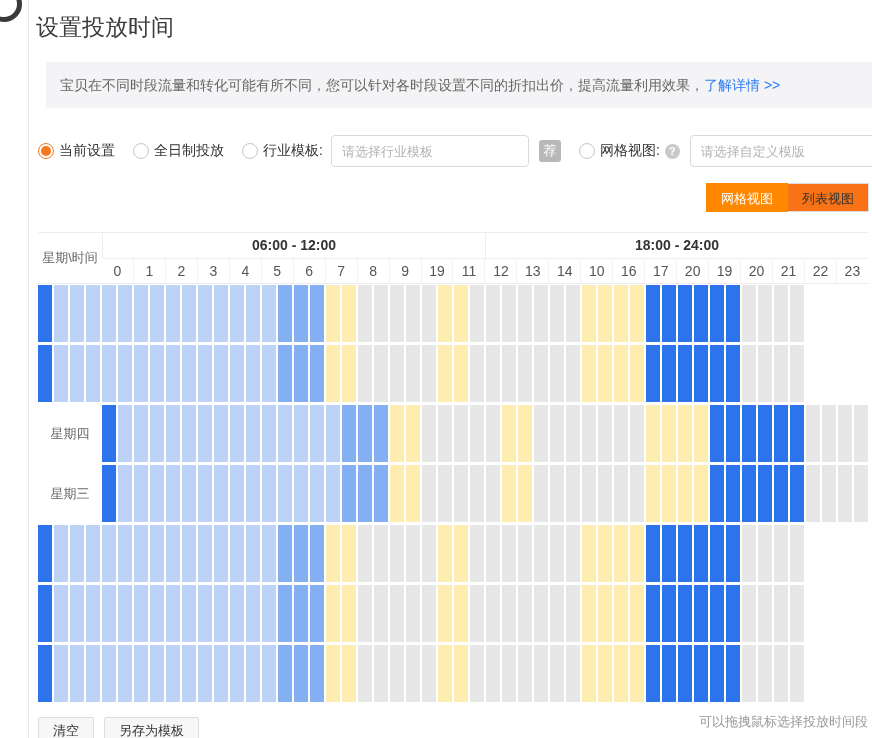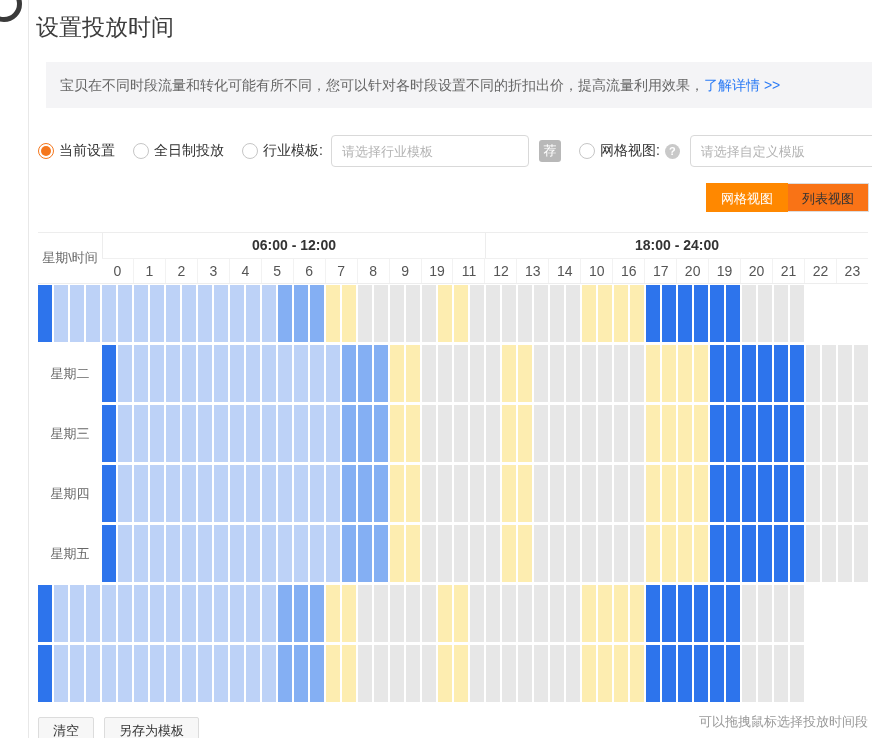--- a/index.html
+++ b/index.html
@@ -169,21 +169,73 @@
           <div class="slot-cell" style="background: rgb(45, 116, 236);"></div>
           <div class="slot-cell" style="background: rgb(45, 116, 236);"></div>
           <div class="slot-cell" style="background: rgb(45, 116, 236);"></div>
           <div class="slot-cell" style="background: rgb(231, 231, 231);"></div>
           <div class="slot-cell" style="background: rgb(231, 231, 231);"></div>
           <div class="slot-cell" style="background: rgb(231, 231, 231);"></div>
           <div class="slot-cell" style="background: rgb(231, 231, 231);"></div>
         </div>
       </div>
       <div class="day-row">
-        <div class="day-label">星期二</div>
+        <div class="slots">
+          <div class="slot-cell" style="background: rgb(45, 116, 236);"></div>
+          <div class="slot-cell" style="background: rgb(189, 210, 247);"></div>
+          <div class="slot-cell" style="background: rgb(189, 210, 247);"></div>
+          <div class="slot-cell" style="background: rgb(189, 210, 247);"></div>
+          <div class="slot-cell" style="background: rgb(189, 210, 247);"></div>
+          <div class="slot-cell" style="background: rgb(189, 210, 247);"></div>
+          <div class="slot-cell" style="background: rgb(189, 210, 247);"></div>
+          <div class="slot-cell" style="background: rgb(189, 210, 247);"></div>
+          <div class="slot-cell" style="background: rgb(189, 210, 247);"></div>
+          <div class="slot-cell" style="background: rgb(189, 210, 247);"></div>
+          <div class="slot-cell" style="background: rgb(189, 210, 247);"></div>
+          <div class="slot-cell" style="background: rgb(189, 210, 247);"></div>
+          <div class="slot-cell" style="background: rgb(189, 210, 247);"></div>
+          <div class="slot-cell" style="background: rgb(189, 210, 247);"></div>
+          <div class="slot-cell" style="background: rgb(189, 210, 247);"></div>
+          <div class="slot-cell" style="background: rgb(132, 175, 243);"></div>
+          <div class="slot-cell" style="background: rgb(132, 175, 243);"></div>
+          <div class="slot-cell" style="background: rgb(132, 175, 243);"></div>
+          <div class="slot-cell" style="background: rgb(253, 237, 176);"></div>
+          <div class="slot-cell" style="background: rgb(253, 237, 176);"></div>
+          <div class="slot-cell" style="background: rgb(231, 231, 231);"></div>
+          <div class="slot-cell" style="background: rgb(231, 231, 231);"></div>
+          <div class="slot-cell" style="background: rgb(231, 231, 231);"></div>
+          <div class="slot-cell" style="background: rgb(231, 231, 231);"></div>
+          <div class="slot-cell" style="background: rgb(231, 231, 231);"></div>
+          <div class="slot-cell" style="background: rgb(253, 237, 176);"></div>
+          <div class="slot-cell" style="background: rgb(253, 237, 176);"></div>
+          <div class="slot-cell" style="background: rgb(231, 231, 231);"></div>
+          <div class="slot-cell" style="background: rgb(231, 231, 231);"></div>
+          <div class="slot-cell" style="background: rgb(231, 231, 231);"></div>
+          <div class="slot-cell" style="background: rgb(231, 231, 231);"></div>
+          <div class="slot-cell" style="background: rgb(231, 231, 231);"></div>
+          <div class="slot-cell" style="background: rgb(231, 231, 231);"></div>
+          <div class="slot-cell" style="background: rgb(231, 231, 231);"></div>
+          <div class="slot-cell" style="background: rgb(253, 237, 176);"></div>
+          <div class="slot-cell" style="background: rgb(253, 237, 176);"></div>
+          <div class="slot-cell" style="background: rgb(253, 237, 176);"></div>
+          <div class="slot-cell" style="background: rgb(253, 237, 176);"></div>
+          <div class="slot-cell" style="background: rgb(45, 116, 236);"></div>
+          <div class="slot-cell" style="background: rgb(45, 116, 236);"></div>
+          <div class="slot-cell" style="background: rgb(45, 116, 236);"></div>
+          <div class="slot-cell" style="background: rgb(45, 116, 236);"></div>
+          <div class="slot-cell" style="background: rgb(45, 116, 236);"></div>
+          <div class="slot-cell" style="background: rgb(45, 116, 236);"></div>
+          <div class="slot-cell" style="background: rgb(231, 231, 231);"></div>
+          <div class="slot-cell" style="background: rgb(231, 231, 231);"></div>
+          <div class="slot-cell" style="background: rgb(231, 231, 231);"></div>
+          <div class="slot-cell" style="background: rgb(231, 231, 231);"></div>
+        </div>
+      </div>
+      <div class="day-row">
+        <div class="day-label">星期四</div>
         <div class="slots">
           <div class="slot-cell" style="background: rgb(45, 116, 236);"></div>
           <div class="slot-cell" style="background: rgb(189, 210, 247);"></div>
           <div class="slot-cell" style="background: rgb(189, 210, 247);"></div>
           <div class="slot-cell" style="background: rgb(189, 210, 247);"></div>
           <div class="slot-cell" style="background: rgb(189, 210, 247);"></div>
           <div class="slot-cell" style="background: rgb(189, 210, 247);"></div>
           <div class="slot-cell" style="background: rgb(189, 210, 247);"></div>
           <div class="slot-cell" style="background: rgb(189, 210, 247);"></div>
           <div class="slot-cell" style="background: rgb(189, 210, 247);"></div>
@@ -275,74 +327,20 @@
           <div class="slot-cell" style="background: rgb(45, 116, 236);"></div>
           <div class="slot-cell" style="background: rgb(45, 116, 236);"></div>
           <div class="slot-cell" style="background: rgb(45, 116, 236);"></div>
           <div class="slot-cell" style="background: rgb(231, 231, 231);"></div>
           <div class="slot-cell" style="background: rgb(231, 231, 231);"></div>
           <div class="slot-cell" style="background: rgb(231, 231, 231);"></div>
           <div class="slot-cell" style="background: rgb(231, 231, 231);"></div>
         </div>
       </div>
       <div class="day-row">
-        <div class="day-label">星期四</div>
-        <div class="slots">
-          <div class="slot-cell" style="background: rgb(45, 116, 236);"></div>
-          <div class="slot-cell" style="background: rgb(189, 210, 247);"></div>
-          <div class="slot-cell" style="background: rgb(189, 210, 247);"></div>
-          <div class="slot-cell" style="background: rgb(189, 210, 247);"></div>
-          <div class="slot-cell" style="background: rgb(189, 210, 247);"></div>
-          <div class="slot-cell" style="background: rgb(189, 210, 247);"></div>
-          <div class="slot-cell" style="background: rgb(189, 210, 247);"></div>
-          <div class="slot-cell" style="background: rgb(189, 210, 247);"></div>
-          <div class="slot-cell" style="background: rgb(189, 210, 247);"></div>
-          <div class="slot-cell" style="background: rgb(189, 210, 247);"></div>
-          <div class="slot-cell" style="background: rgb(189, 210, 247);"></div>
-          <div class="slot-cell" style="background: rgb(189, 210, 247);"></div>
-          <div class="slot-cell" style="background: rgb(189, 210, 247);"></div>
-          <div class="slot-cell" style="background: rgb(189, 210, 247);"></div>
-          <div class="slot-cell" style="background: rgb(189, 210, 247);"></div>
-          <div class="slot-cell" style="background: rgb(132, 175, 243);"></div>
-          <div class="slot-cell" style="background: rgb(132, 175, 243);"></div>
-          <div class="slot-cell" style="background: rgb(132, 175, 243);"></div>
-          <div class="slot-cell" style="background: rgb(253, 237, 176);"></div>
-          <div class="slot-cell" style="background: rgb(253, 237, 176);"></div>
-          <div class="slot-cell" style="background: rgb(231, 231, 231);"></div>
-          <div class="slot-cell" style="background: rgb(231, 231, 231);"></div>
-          <div class="slot-cell" style="background: rgb(231, 231, 231);"></div>
-          <div class="slot-cell" style="background: rgb(231, 231, 231);"></div>
-          <div class="slot-cell" style="background: rgb(231, 231, 231);"></div>
-          <div class="slot-cell" style="background: rgb(253, 237, 176);"></div>
-          <div class="slot-cell" style="background: rgb(253, 237, 176);"></div>
-          <div class="slot-cell" style="background: rgb(231, 231, 231);"></div>
-          <div class="slot-cell" style="background: rgb(231, 231, 231);"></div>
-          <div class="slot-cell" style="background: rgb(231, 231, 231);"></div>
-          <div class="slot-cell" style="background: rgb(231, 231, 231);"></div>
-          <div class="slot-cell" style="background: rgb(231, 231, 231);"></div>
-          <div class="slot-cell" style="background: rgb(231, 231, 231);"></div>
-          <div class="slot-cell" style="background: rgb(231, 231, 231);"></div>
-          <div class="slot-cell" style="background: rgb(253, 237, 176);"></div>
-          <div class="slot-cell" style="background: rgb(253, 237, 176);"></div>
-          <div class="slot-cell" style="background: rgb(253, 237, 176);"></div>
-          <div class="slot-cell" style="background: rgb(253, 237, 176);"></div>
-          <div class="slot-cell" style="background: rgb(45, 116, 236);"></div>
-          <div class="slot-cell" style="background: rgb(45, 116, 236);"></div>
-          <div class="slot-cell" style="background: rgb(45, 116, 236);"></div>
-          <div class="slot-cell" style="background: rgb(45, 116, 236);"></div>
-          <div class="slot-cell" style="background: rgb(45, 116, 236);"></div>
-          <div class="slot-cell" style="background: rgb(45, 116, 236);"></div>
-          <div class="slot-cell" style="background: rgb(231, 231, 231);"></div>
-          <div class="slot-cell" style="background: rgb(231, 231, 231);"></div>
-          <div class="slot-cell" style="background: rgb(231, 231, 231);"></div>
-          <div class="slot-cell" style="background: rgb(231, 231, 231);"></div>
-        </div>
-      </div>
-      <div class="day-row">
-        <div class="day-label">星期五</div>
         <div class="slots">
           <div class="slot-cell" style="background: rgb(45, 116, 236);"></div>
           <div class="slot-cell" style="background: rgb(189, 210, 247);"></div>
           <div class="slot-cell" style="background: rgb(189, 210, 247);"></div>
           <div class="slot-cell" style="background: rgb(189, 210, 247);"></div>
           <div class="slot-cell" style="background: rgb(189, 210, 247);"></div>
           <div class="slot-cell" style="background: rgb(189, 210, 247);"></div>
           <div class="slot-cell" style="background: rgb(189, 210, 247);"></div>
           <div class="slot-cell" style="background: rgb(189, 210, 247);"></div>
           <div class="slot-cell" style="background: rgb(189, 210, 247);"></div>

